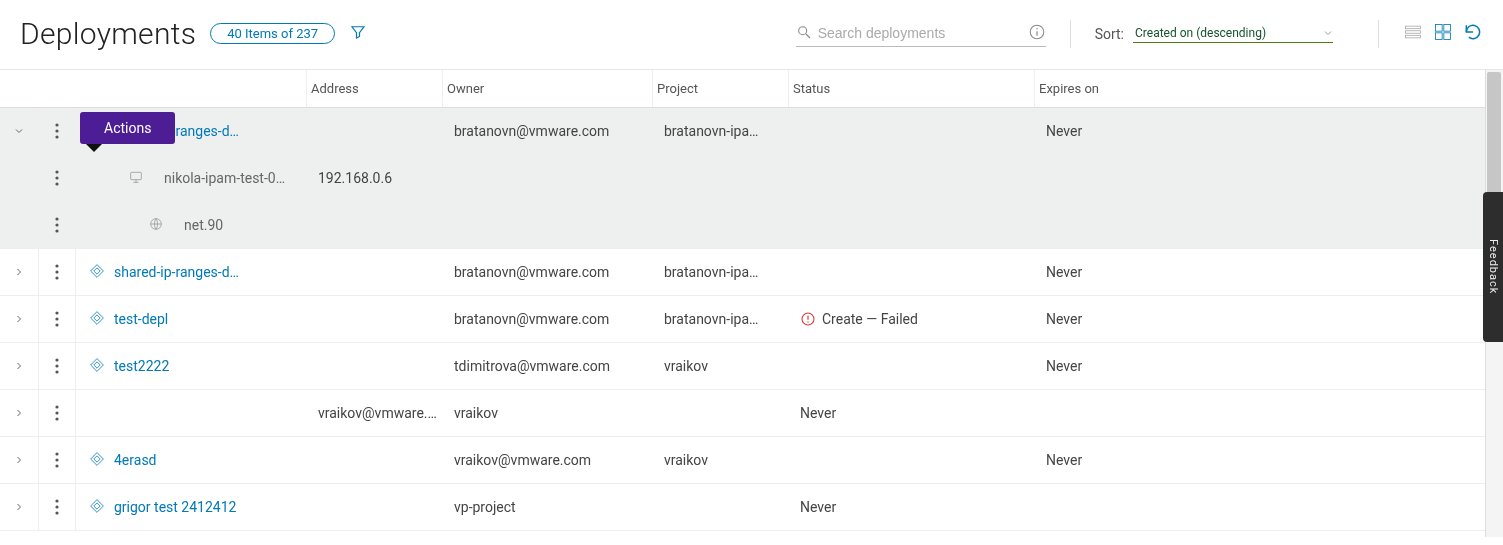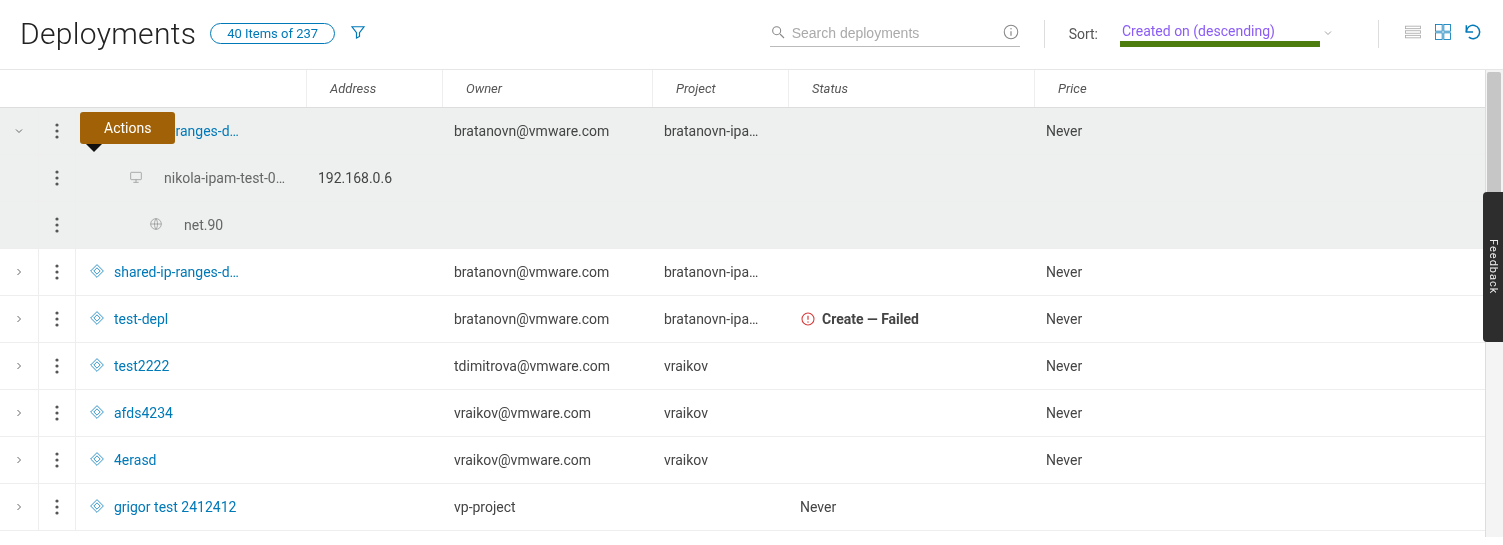--- a/index.html
+++ b/index.html
@@ -46,26 +46,26 @@
   }
   .search-wrap svg { width: 16px; height: 16px; stroke: #888; fill: none; }
   .search-input {
     border: none; outline: none; flex: 1;
     font-size: 14px; color: #333;
     background: transparent;
   }
   .search-input::placeholder { color: #aaa; }
   .info-icon svg { width: 18px; height: 18px; stroke: #888; fill: none; }
   .vdiv { width: 1px; height: 28px; background: #ddd; margin: 0 10px; }
-  .sort-wrap { display: flex; align-items: center; gap: 22px; }
+  .sort-wrap { display: flex; align-items: center; gap: 9px; }
   .sort-label { color: #555; font-size: 14px; }
   .sort-select {
-    border: none; border-bottom: 6px solid #4d7c0f;
+    border: none; border-bottom: 1px solid #4d7c0f;
     background: transparent; padding: 2px 24px 2px 2px;
-    font-size: 14px; color: #8b5cf6;
+    font-size: 12px; color: #14532d;
     appearance: none;
     min-width: 200px;
     position: relative;
   }
   .sort-chevron { position: relative; left: -20px; pointer-events:none; }
   .sort-chevron svg { width: 12px; height: 12px; stroke:#888; fill:none; }
   .toolbar-icons { display:flex; gap:10px; align-items:center; }
   .toolbar-icons .tv { width:20px; height:20px; }
   .list-table-icon rect { stroke:#aaa; fill:none; }
   .grid-icon rect { fill:none; stroke:#0079b8; }
@@ -79,21 +79,21 @@
     grid-template-columns: 38px 38px 230px 136px 210px 136px 246px 200px 200px;
     align-items: center;
   }
   .thead {
     border-bottom: 1px solid #ddd;
     background: #fff;
     height: 38px;
     font-size: 13px;
     color: #555;
   }
-  .thead .th { border-left: 1px solid #eee; padding-left: 23px; height:100%; display:flex; align-items:center;font-style:italic;}
+  .thead .th { border-left: 1px solid #eee; padding-left: 4px; height:100%; display:flex; align-items:center;}
   .thead .th.noborder { border-left: none; }
   .trow {
     border-bottom: 1px solid #eee;
     height: 47px;
   }
   .trow.expanded, .trow.child { background: #eef0f0; }
   .trow.child { grid-template-columns: 38px 38px 40px 190px 136px 210px 136px 246px 200px 200px; }
   .trow.child.indent2 { grid-template-columns: 38px 38px 60px 170px 136px 210px 136px 246px 200px 200px; }
   .cell { padding-left: 12px; white-space: nowrap; overflow: hidden; text-overflow: ellipsis; color:#444; }
   .cell.muted { color:#666; }
@@ -102,28 +102,28 @@
   .actions-cell { border-left:1px solid #eee; border-right:1px solid #eee; }
   .chev-cell svg { width:12px; height:12px; stroke:#666; fill:none; }
   .actions-cell svg { width:4px; height:16px; fill:#555; }
   .name-cell { display:flex; align-items:center; gap:8px; padding-left:12px;}
   .name-cell a { color:#0079b8; text-decoration:none; }
   .depicon svg { width:18px; height:18px; }
   .depicon .diamond { fill:none; stroke:#0079b8; }
   .vmicon svg, .neticon svg { width:16px; height:16px; stroke:#888; fill:none; }
   .status-on { display:flex; align-items:center; gap:4px; color:#444;}
   .status-on svg { width:12px; height:12px; fill:#2e8b00; }
-  .status-fail { display:flex; align-items:center; gap:6px; color:#444;font-weight:bold;}
+  .status-fail { display:flex; align-items:center; gap:6px; color:#444;}
   .status-fail svg { width:16px; height:16px; stroke:#d93b3b; fill:none; }
 
   
   .tooltip {
     position: absolute;
     top: 42px; left: 80px;
-    background: #a16207; color: #fff;
+    background: #4c1d95; color: #fff;
     padding: 8px 24px;
     border-radius: 3px;
     font-size: 14px;
     z-index: 5;
   }
   .tooltip::after {
     content:"";
     position:absolute;
     left: 6px; bottom: -8px;
     border: 8px solid transparent;
@@ -209,21 +209,21 @@
   <div class="tooltip">Actions</div>
 
   <div class="thead">
     <div class="th noborder"></div>
     <div class="th noborder"></div>
     <div class="th noborder"></div>
     <div class="th">Address</div>
     <div class="th">Owner</div>
     <div class="th">Project</div>
     <div class="th">Status</div>
-    <div class="th">Price</div>
+    <div class="th">Expires on</div>
   </div>
 
   <div class="table-scroll">
 
     <div class="trow expanded">
       <div class="chev-cell">
           <svg viewBox="0 0 24 24">
             <polyline points="6 9 12 15 18 9" stroke-width="2"></polyline>
           </svg>
         </div>
@@ -398,27 +398,20 @@
             <polyline points="9 6 15 12 9 18" stroke-width="2"></polyline>
           </svg>
         </div>
       <div class="actions-cell">
           <svg viewBox="0 0 4 16">
             <circle cx="2" cy="2" r="1.6"></circle>
             <circle cx="2" cy="8" r="1.6"></circle>
             <circle cx="2" cy="14" r="1.6"></circle>
           </svg>
         </div>
-      <div class="name-cell">
-          <span class="depicon"><svg viewBox="0 0 24 24">
-              <rect class="diamond" x="6" y="6" width="12" height="12" transform="rotate(45 12 12)"></rect>
-              <rect class="diamond" x="9" y="9" width="6" height="6" transform="rotate(45 12 12)"></rect>
-            </svg></span>
-          <a href="#">afds4234</a>
-        </div>
       <div class="cell"></div>
       <div class="cell">vraikov@vmware.com</div>
       <div class="cell">vraikov</div>
       <div class="cell"></div>
       <div class="cell">Never</div>
       <div class="cell"></div>
     </div>
 
     <div class="trow">
       <div class="chev-cell">

